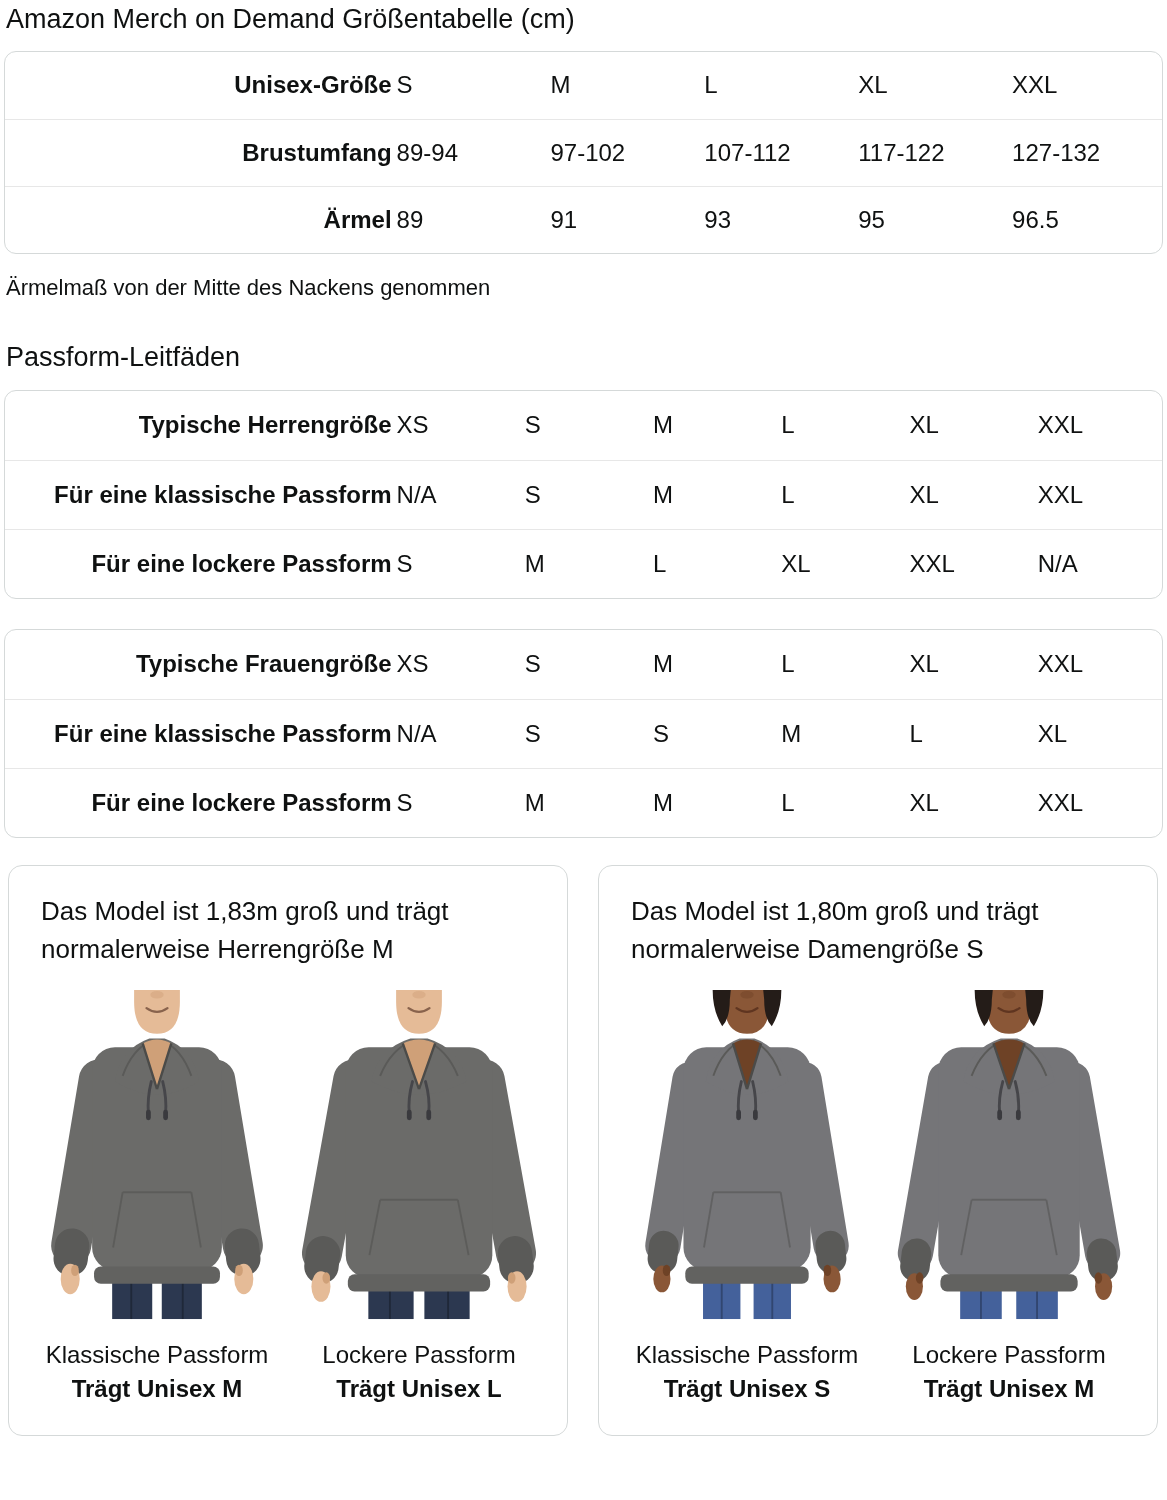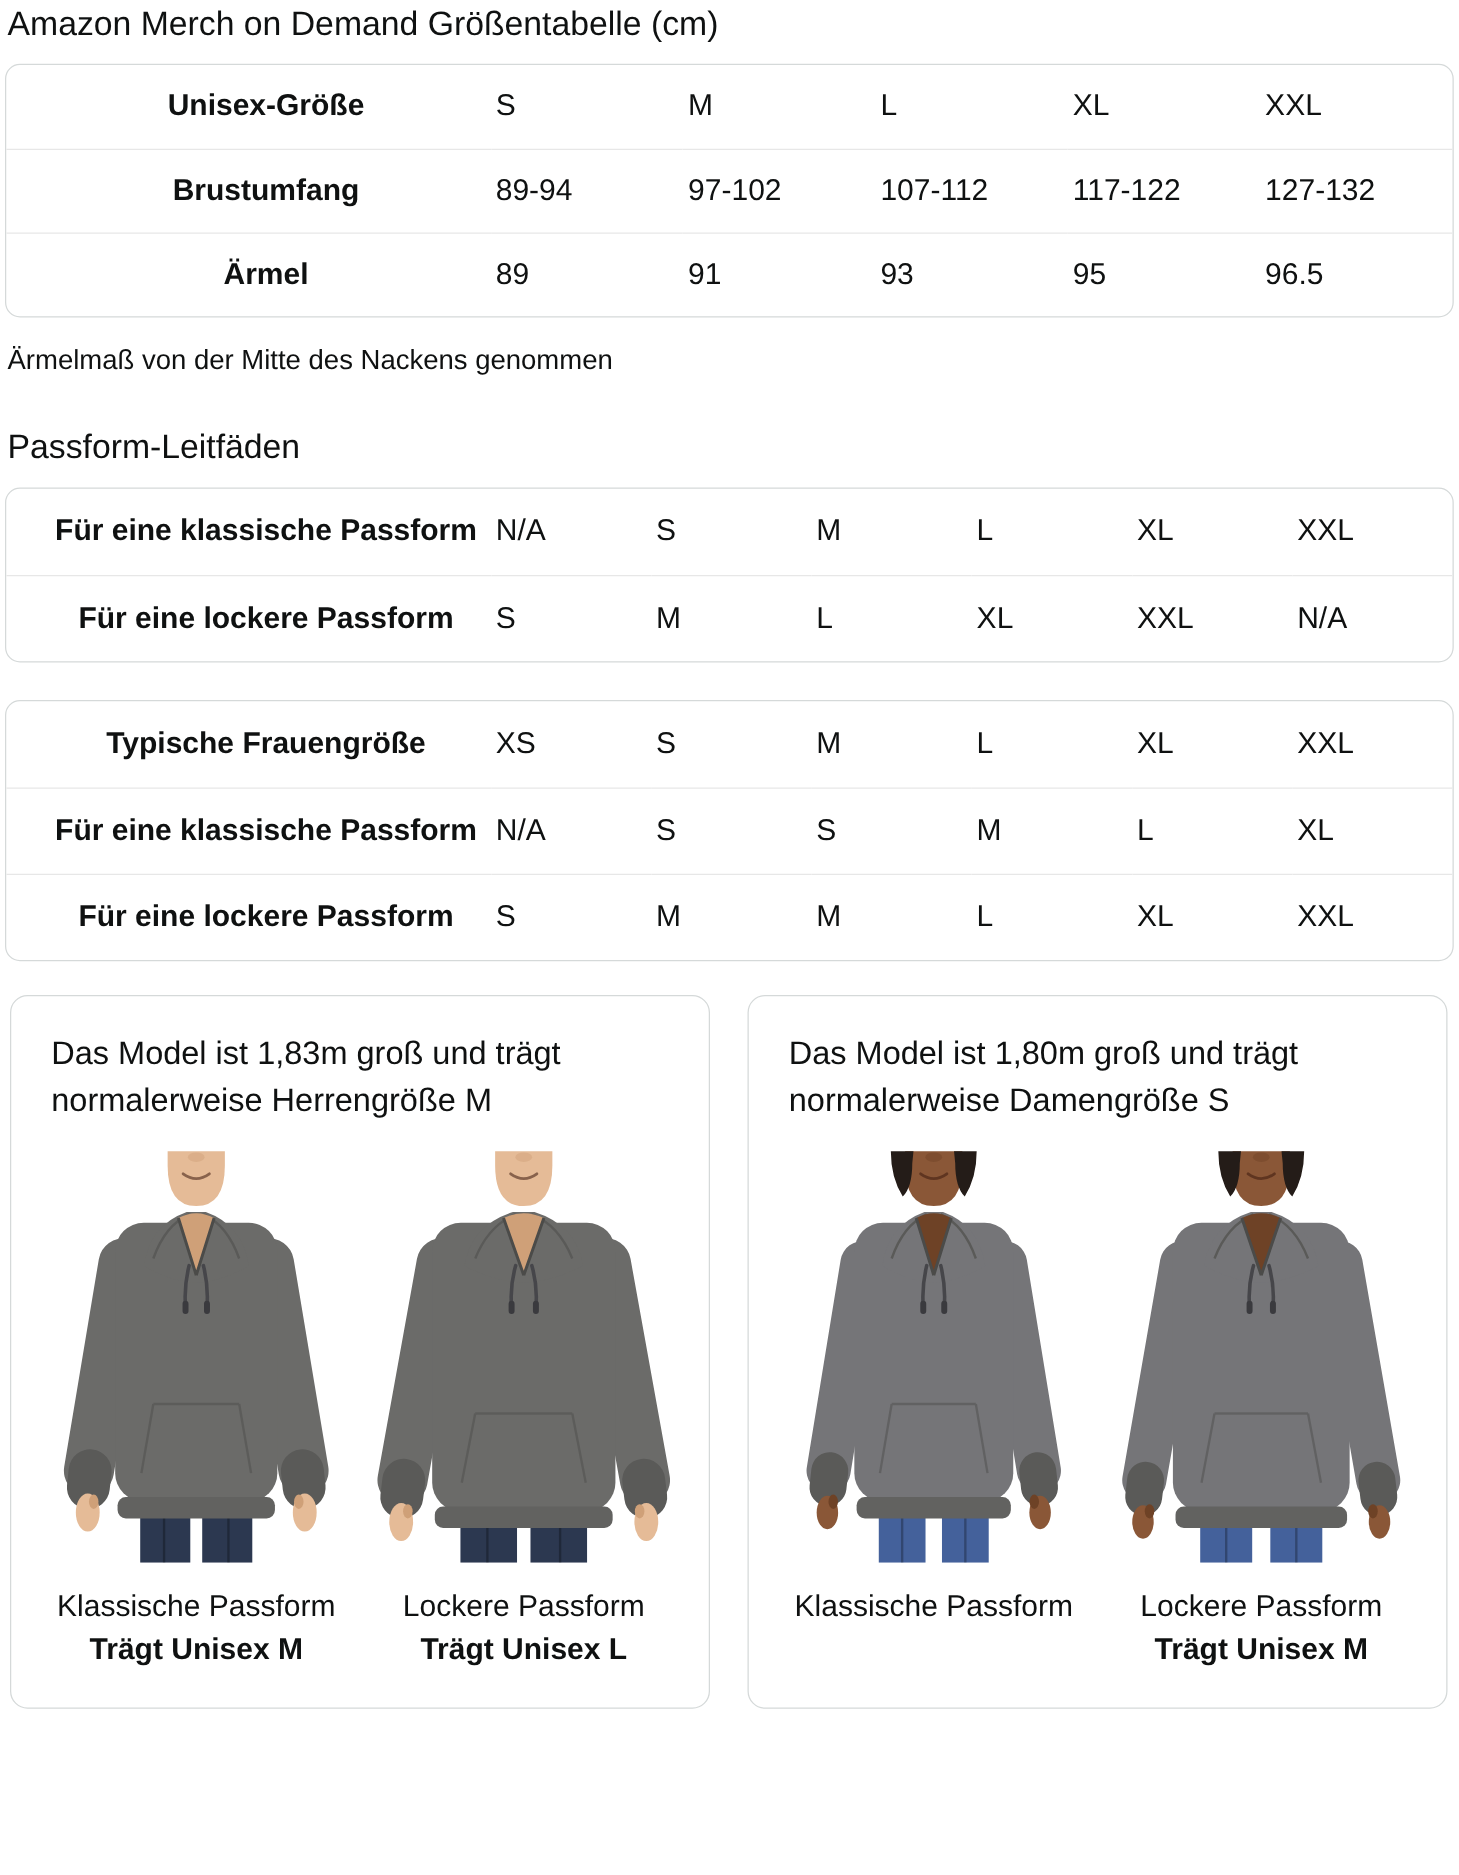--- a/index.html
+++ b/index.html
@@ -13,21 +13,21 @@
     width:1167px;height:1500px;background:#ffffff;color:var(--text);
     font-family:"Liberation Sans", sans-serif;overflow:hidden;
   }
   .page{padding:2px 4px 0 4px;}
   .title{font-size:27px;font-weight:400;margin:2px 0 16px 2px;}
   .tbl-wrap{border:1px solid var(--tblborder);border-radius:12px;overflow:hidden;background:#fff;}
   table{width:100%;border-collapse:collapse;table-layout:fixed;}
   col.c-label{width:33.5%;}
   tr{height:67px;}
   .fit-tbl tr{height:69px;}
-  th{text-align:center;padding-left:29px;font-size:24px;font-weight:700;}
+  th{text-align:right;padding-left:29px;font-size:24px;font-weight:700;}
   td{font-size:24px;font-weight:400;text-align:left;padding-left:4px;}
   tr:not(:last-child) th, tr:not(:last-child) td{border-bottom:1px solid var(--divider);}
   .note{font-size:22px;margin:21px 0 0 2px;}
   .subhead{font-size:27px;font-weight:400;margin:41px 0 17px 2px;}
   .fit-tbl-2{margin-top:30px;}
   .cards{display:flex;gap:30px;margin:27px 0 0 4px;}
   .card{
     width:560px;height:571px;border:1px solid var(--tblborder);border-radius:14px;
     padding:26px 24px 0 24px;background:#fff;
   }
@@ -94,20 +94,29 @@
       <colgroup>
           <col class="c-label">
           <col>
           <col>
           <col>
           <col>
           <col>
           <col>
         </colgroup>
       <tbody>
+        <tr>
+          <th>Typische Herrengröße</th>
+          <td>XS</td>
+          <td>S</td>
+          <td>M</td>
+          <td>L</td>
+          <td>XL</td>
+          <td>XXL</td>
+        </tr>
         <tr>
           <th>Für eine klassische Passform</th>
           <td>N/A</td>
           <td>S</td>
           <td>M</td>
           <td>L</td>
           <td>XL</td>
           <td>XXL</td>
         </tr>
         <tr>
@@ -294,20 +303,21 @@
   <line x1="121.2" y1="128" x2="121.2" y2="134" stroke="#3a3a3e" stroke-width="5" stroke-linecap="round"></line>
   <line x1="138.8" y1="128" x2="138.8" y2="134" stroke="#3a3a3e" stroke-width="5" stroke-linecap="round"></line>
   <ellipse cx="40.8" cy="303" rx="9" ry="14" fill="#8a5737"></ellipse>
   <ellipse cx="219.2" cy="303" rx="9" ry="14" fill="#8a5737"></ellipse>
   <ellipse cx="45.7" cy="294" rx="4" ry="6" fill="#6e4226"></ellipse>
   <ellipse cx="214.3" cy="294" rx="4" ry="6" fill="#6e4226"></ellipse>
 </svg>
             </div>
           <figcaption>
             <div class="cap-fit">Klassische Passform</div>
+            <div class="cap-size">Trägt Unisex S</div>
           </figcaption>
         </figure>
         <figure>
           <div class="photo">
               <svg viewBox="0 0 260 345" xmlns="http://www.w3.org/2000/svg">
   <line x1="63.5" y1="94" x2="31.9" y2="276" stroke="#757578" stroke-width="37" stroke-linecap="round"></line>
   <line x1="196.5" y1="94" x2="228.1" y2="276" stroke="#757578" stroke-width="37" stroke-linecap="round"></line>
   <line x1="33" y1="276" x2="31.4" y2="290" stroke="#5a5a58" stroke-width="31" stroke-linecap="round"></line>
   <line x1="227" y1="276" x2="228.6" y2="290" stroke="#5a5a58" stroke-width="31" stroke-linecap="round"></line>
   <rect x="78.8" y="294" width="43.6" height="51" fill="#44619b"></rect>

